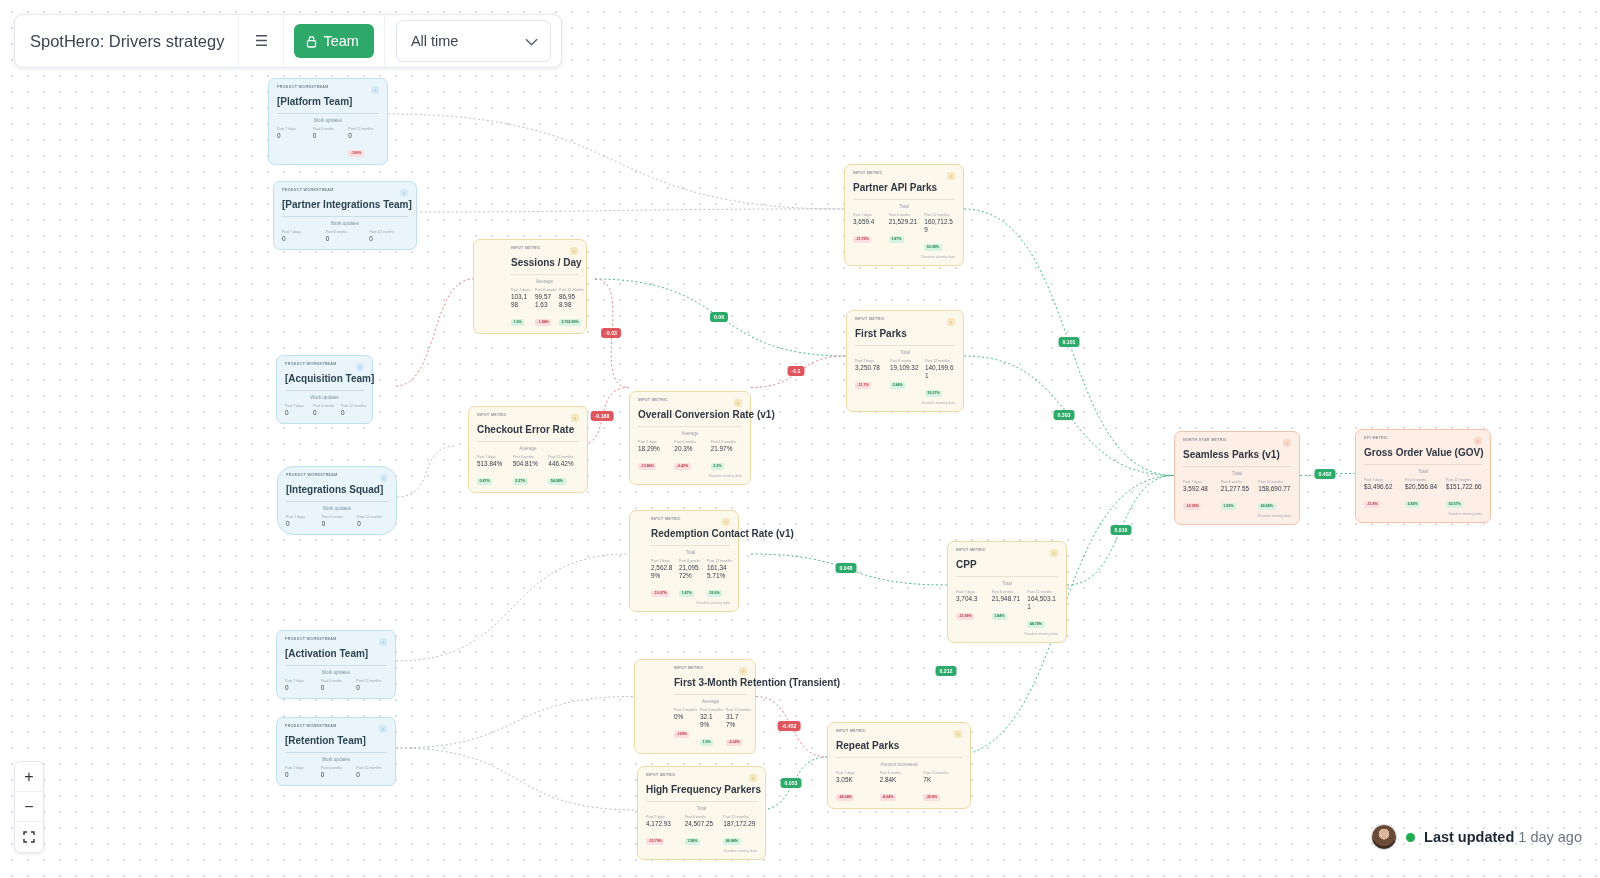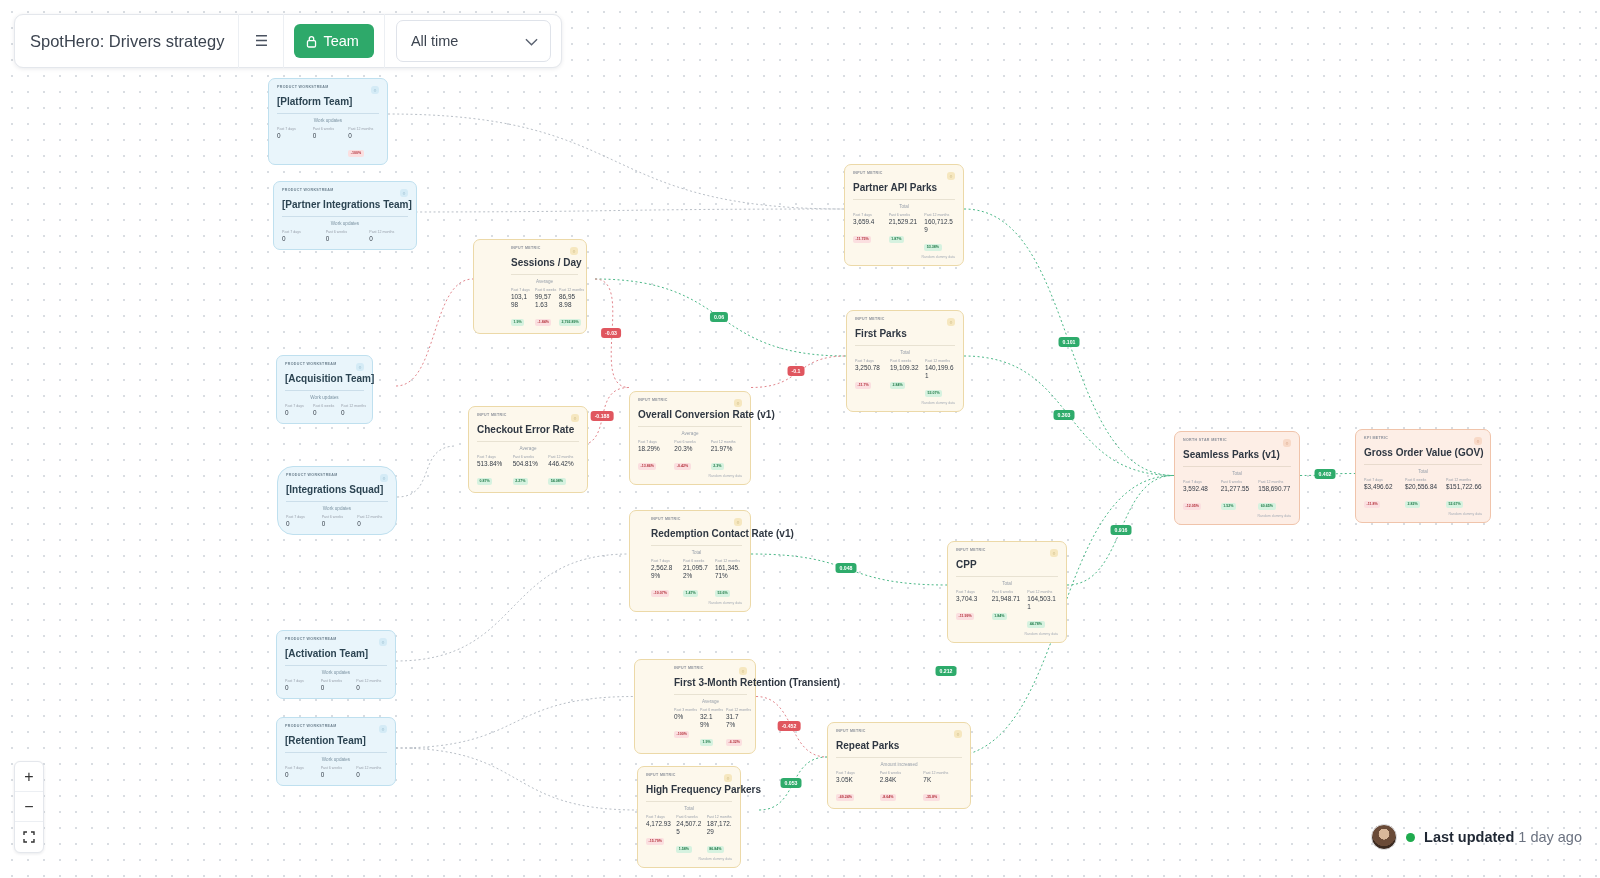--- a/index.html
+++ b/index.html
@@ -419,21 +419,21 @@
         </div>
         <div class="node-title">Overall Conversion Rate (v1)</div>
         <div class="agg">Average</div>
         <div class="cols">
           <div class="col"><div class="col-label">Past 7 days</div><div class="col-value">18.29%</div><div class="badge down">-13.86%</div></div>
           <div class="col"><div class="col-label">Past 6 weeks</div><div class="col-value">20.3%</div><div class="badge down">-0.42%</div></div>
           <div class="col"><div class="col-label">Past 12 months</div><div class="col-value">21.97%</div><div class="badge up">2.3%</div></div>
         </div>
         <div class="footnote">Random dummy data</div>
       </div>
-      <div class="node metric" style="left: 629px; top: 510px; width: 122px; min-height: 88px; padding-left: 21px;">
+      <div class="node metric" style="left: 629px; top: 510px; width: 110px; min-height: 88px; padding-left: 21px;">
         <div class="node-head">
           <div class="kicker">INPUT METRIC</div>
           <div class="node-dot">○</div>
         </div>
         <div class="node-title">Redemption Contact Rate (v1)</div>
         <div class="agg">Total</div>
         <div class="cols">
           <div class="col"><div class="col-label">Past 7 days</div><div class="col-value">2,562.89%</div><div class="badge down">-10.07%</div></div>
           <div class="col"><div class="col-label">Past 6 weeks</div><div class="col-value">21,095.72%</div><div class="badge up">1.47%</div></div>
           <div class="col"><div class="col-label">Past 12 months</div><div class="col-value">161,345.71%</div><div class="badge up">53.6%</div></div>
@@ -446,21 +446,21 @@
           <div class="node-dot">○</div>
         </div>
         <div class="node-title">First 3-Month Retention (Transient)</div>
         <div class="agg">Average</div>
         <div class="cols">
           <div class="col"><div class="col-label">Past 3 months</div><div class="col-value">0%</div><div class="badge down">-100%</div></div>
           <div class="col"><div class="col-label">Past 6 months</div><div class="col-value">32.19%</div><div class="badge up">1.9%</div></div>
           <div class="col"><div class="col-label">Past 12 months</div><div class="col-value">31.77%</div><div class="badge down">-6.32%</div></div>
         </div>
       </div>
-      <div class="node metric" style="left: 637px; top: 766px; width: 104px; min-height: 88px;">
+      <div class="node metric" style="left: 637px; top: 766px; width: 129px; min-height: 88px;">
         <div class="node-head">
           <div class="kicker">INPUT METRIC</div>
           <div class="node-dot">○</div>
         </div>
         <div class="node-title">High Frequency Parkers</div>
         <div class="agg">Total</div>
         <div class="cols">
           <div class="col"><div class="col-label">Past 7 days</div><div class="col-value">4,172.93</div><div class="badge down">-15.79%</div></div>
           <div class="col"><div class="col-label">Past 6 weeks</div><div class="col-value">24,507.25</div><div class="badge up">1.58%</div></div>
           <div class="col"><div class="col-label">Past 12 months</div><div class="col-value">187,172.29</div><div class="badge up">86.84%</div></div>

